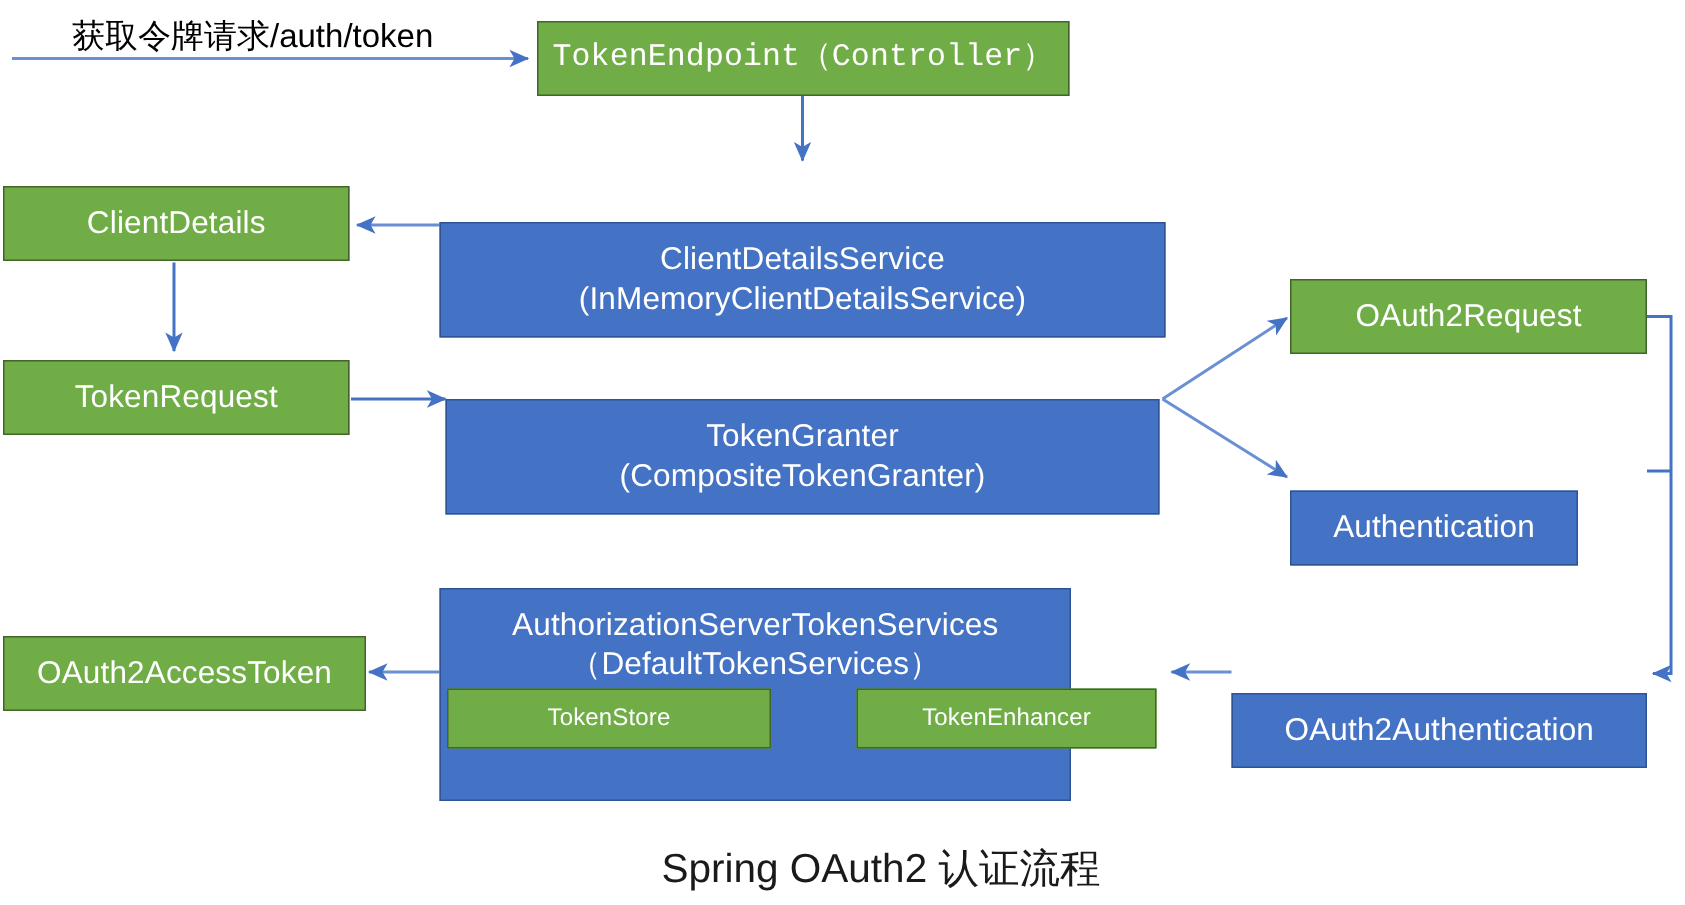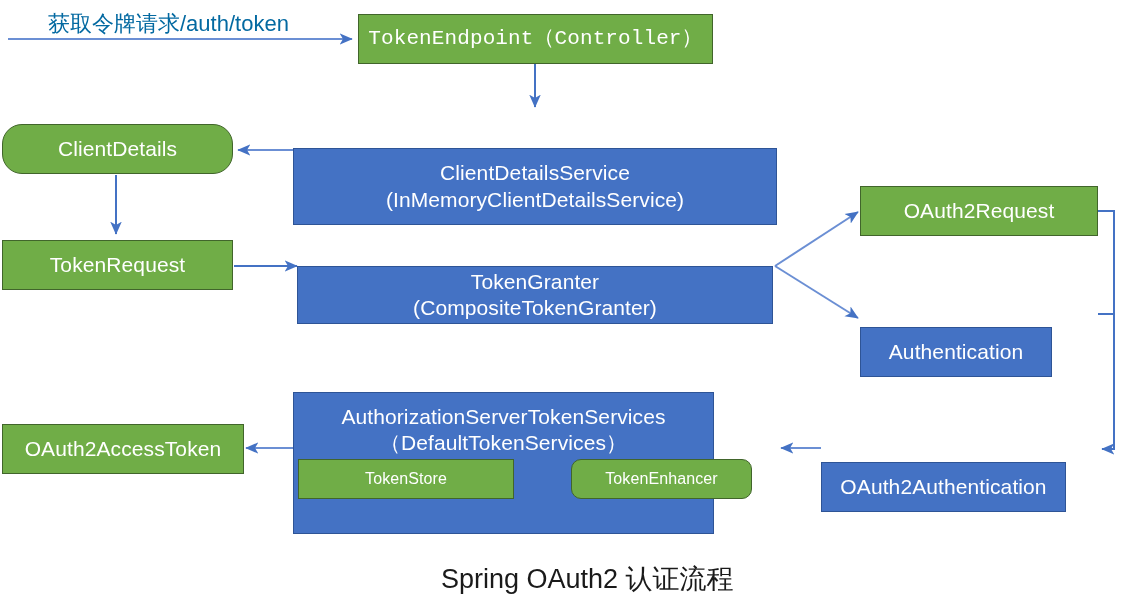--- a/index.html
+++ b/index.html
@@ -46,21 +46,21 @@
   .node.blue {
     background: #4472C4;
     border-color: #2E5496;
     margin-top: 38px;
   }
   .node.inner {
     font-size: 16px;
   }
   .edge-label {
     position: absolute;
-    color: #0369a1;
+    color: #000000;
     font-size: 22px;
     white-space: nowrap;
     letter-spacing: 0px;
   }
   .caption {
     position: absolute;
     color: #1a1a1a;
     font-size: 27px;
     white-space: nowrap;
   }
@@ -99,37 +99,37 @@
     <path d="M293,448 L246,448" fill="none" stroke="#6B8FD4" stroke-width="2" marker-end="url(#ah)"></path>
   </svg>
 
   <div class="edge-label" style="left:48px; top:9px;">获取令牌请求/auth/token</div>
 
   <div class="node green" style="left:358px; top:14px; width:355px; height:50px;font-family:Liberation Mono, monospace;">TokenEndpoint（Controller）</div>
 
   <div class="node blue" style="left:293px; top:110px; width:484px; height:77px;">ClientDetailsService
 (InMemoryClientDetailsService)</div>
 
-  <div class="node green" style="left:2px; top:124px; width:231px; height:50px;border-radius:20px;">ClientDetails</div>
+  <div class="node green" style="left:2px; top:124px; width:231px; height:50px;">ClientDetails</div>
 
   <div class="node green" style="left:2px; top:240px; width:231px; height:50px;">TokenRequest</div>
 
-  <div class="node blue" style="left:297px; top:228px; width:476px; height:58px;">TokenGranter
+  <div class="node blue" style="left:297px; top:228px; width:476px; height:77px;">TokenGranter
 (CompositeTokenGranter)</div>
 
   <div class="node green" style="left:860px; top:186px; width:238px; height:50px;">OAuth2Request</div>
 
   <div class="node blue" style="left:860px; top:289px; width:192px; height:50px;">Authentication</div>
 
   <div class="node blue" style="left:293px; top:354px; width:421px; height:142px; align-items:flex-start; padding-top:11px;">AuthorizationServerTokenServices
 （DefaultTokenServices）</div>
 
   <div class="node green inner" style="left:298px; top:459px; width:216px; height:40px;">TokenStore</div>
 
-  <div class="node green inner" style="left:571px; top:459px; width:181px; height:40px;border-radius:10px;">TokenEnhancer</div>
+  <div class="node green inner" style="left:571px; top:459px; width:200px; height:40px;">TokenEnhancer</div>
 
   <div class="node green" style="left:2px; top:424px; width:242px; height:50px;">OAuth2AccessToken</div>
 
-  <div class="node blue" style="left:821px; top:424px; width:245px; height:50px;">OAuth2Authentication</div>
+  <div class="node blue" style="left:821px; top:424px; width:277px; height:50px;">OAuth2Authentication</div>
 
   <div class="caption" style="left:441px; top:561px;">Spring OAuth2 认证流程</div>
 
 </div>
 
 </body></html>

